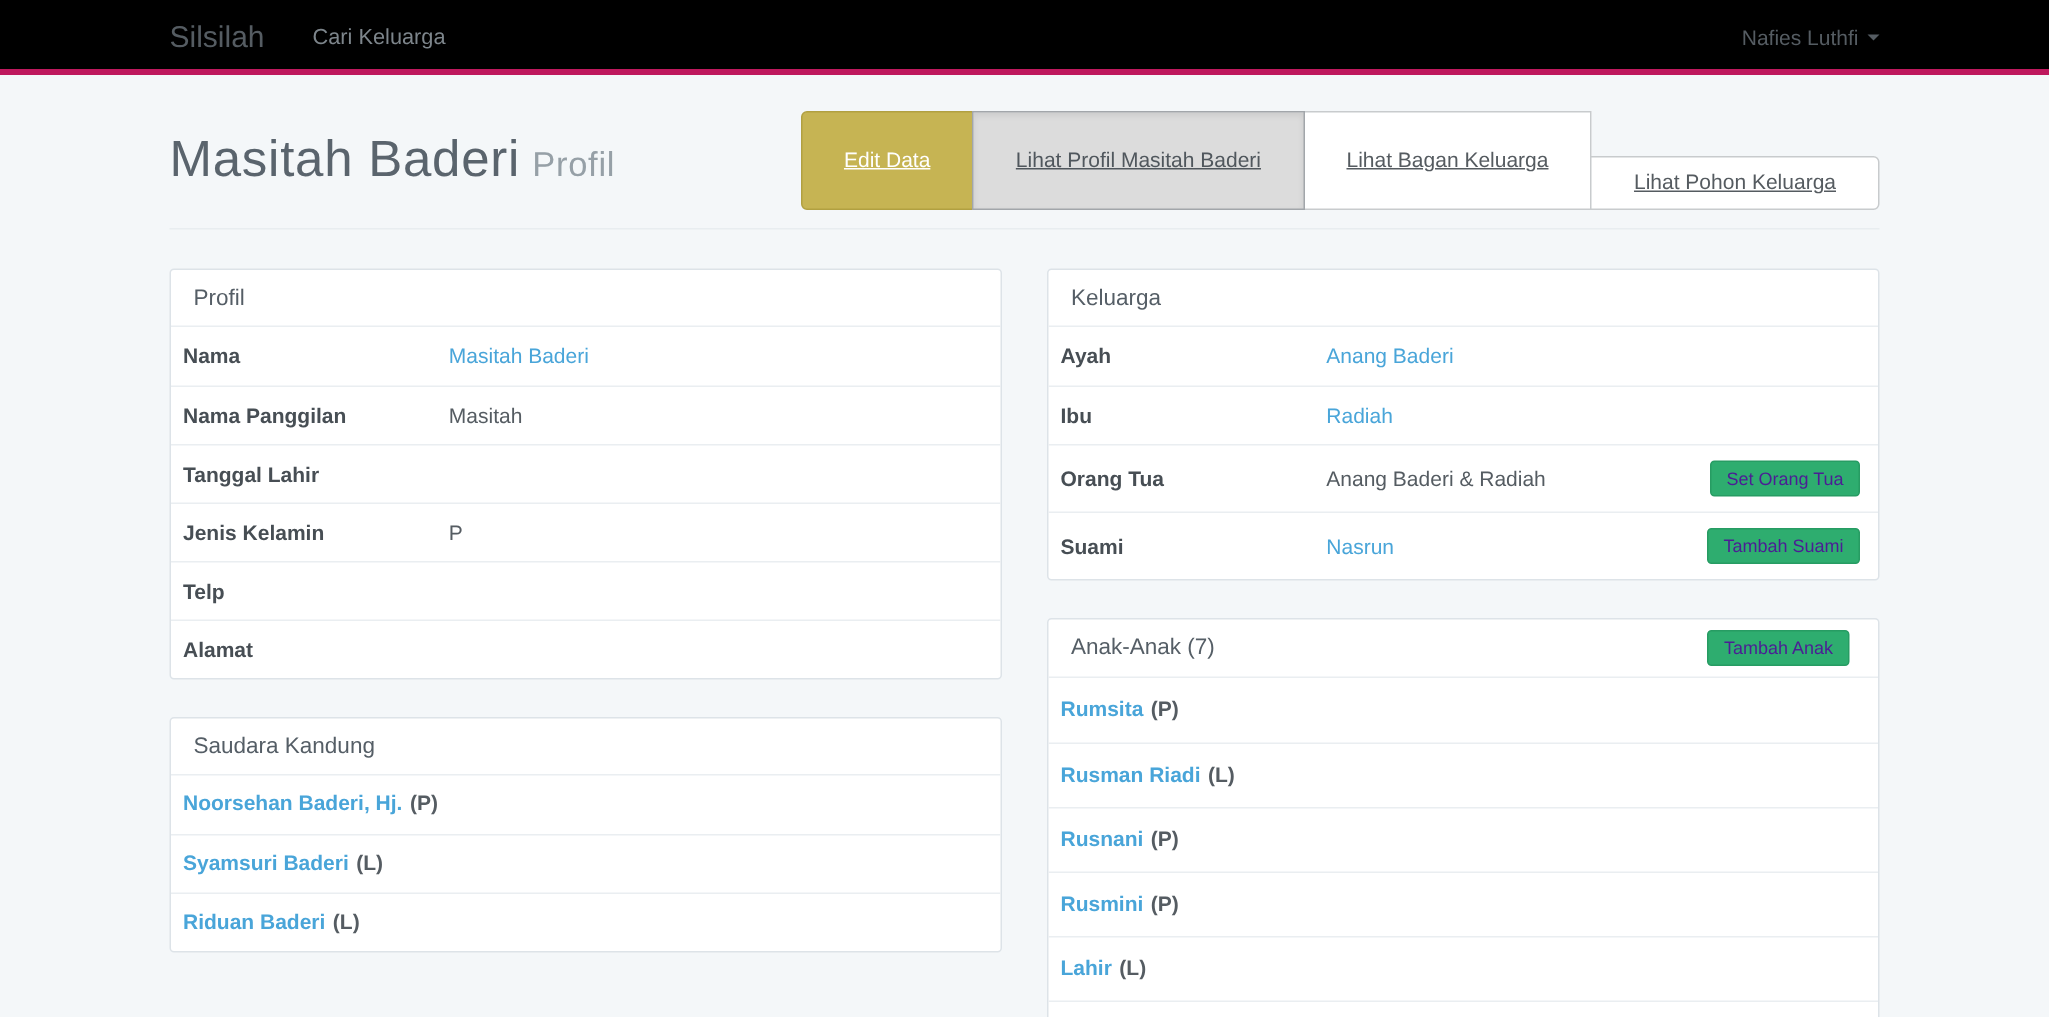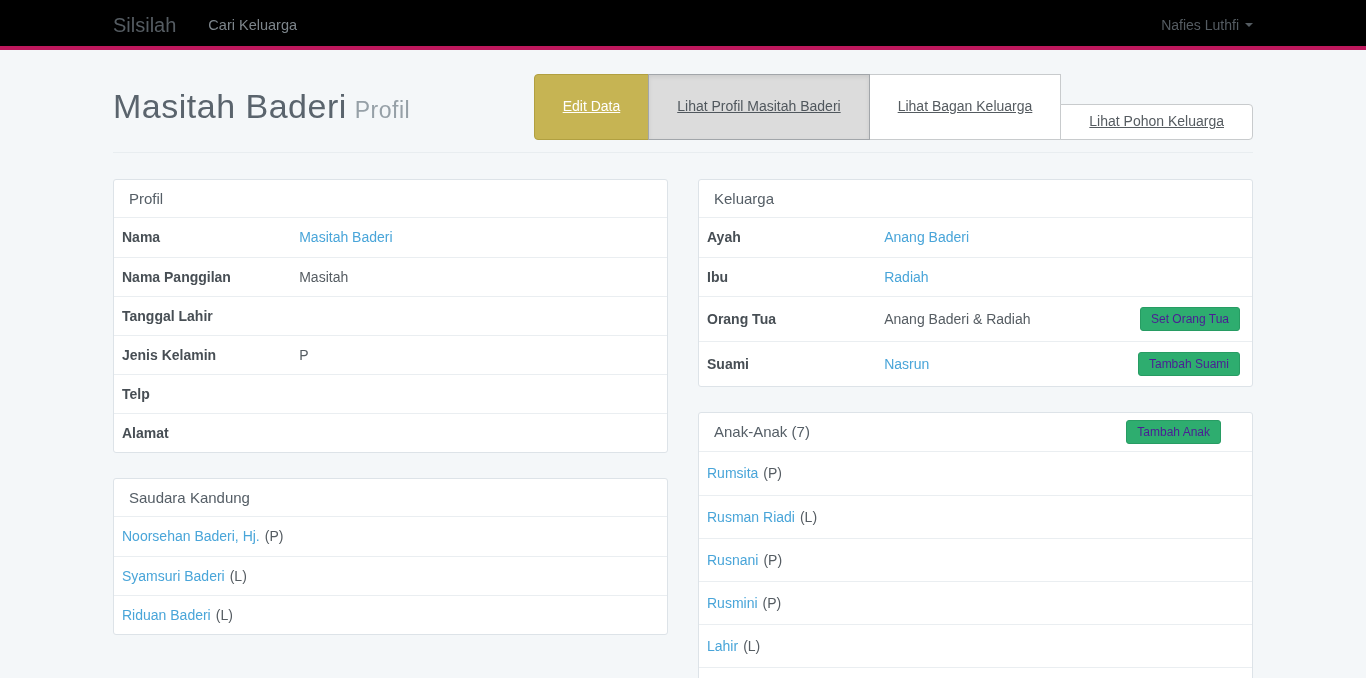--- a/index.html
+++ b/index.html
@@ -144,41 +144,41 @@
     font-weight: bold;
     color: #474e54;
     flex-shrink: 0;
   }
   .tvalue { flex: 1; color: #555c62; }
   .tvalue.link { color: #49a5d9; }
   .trow .btn-success { margin-left: auto; margin-right: 4px; }
 
   .lrow {
     display: flex;
-    align-items: center;
     padding: 10px 8px;
     border-top: 1px solid #eaeef1;
     min-height: 39px;
+    font-weight: bold;
   }
   .lrow:first-of-type { border-top: none; }
   .children .lrow { padding: 12px 8px; min-height: 43px; }
   .gender { margin-left: 5px; color: #555c62; }
 
   .btn-success {
     font-family: inherit;
     font-size: 12px;
     padding: 4px 10px;
     background: #2ead6f;
     border: 1px solid #279c63;
     color: #4c1d95;
     border-radius: 3px;
     cursor: pointer;
     white-space: nowrap;
   }
-  .panel-heading .btn-success { margin: -3px 16px; }
+  .panel-heading .btn-success { margin: -3px 4px; }
 </style>
 </head>
 <body>
 
 <nav class="navbar">
   <div class="container nav-inner">
     <a class="brand">Silsilah</a>
     <a class="navlink">Cari Keluarga</a>
     <div class="nav-spacer"></div>
     <a class="user-menu">

